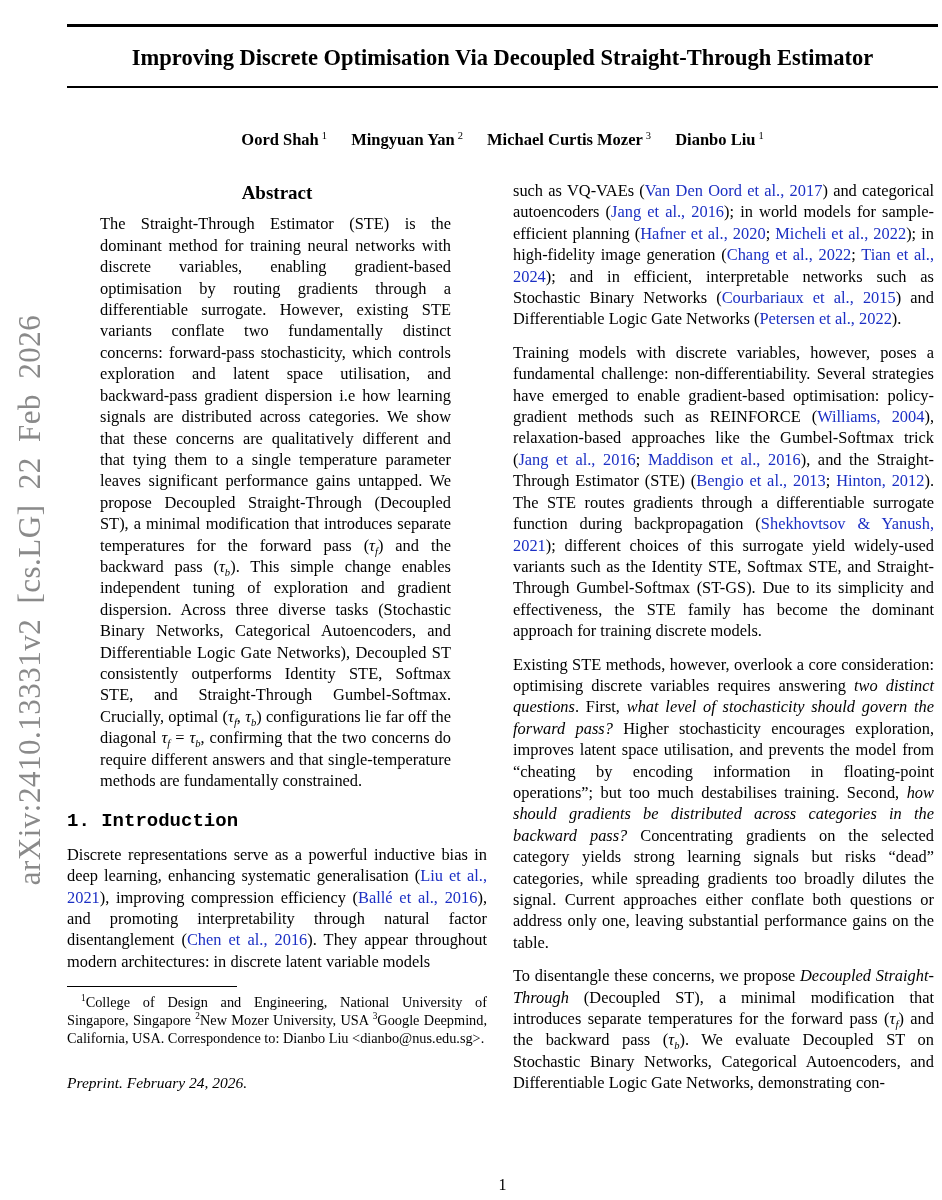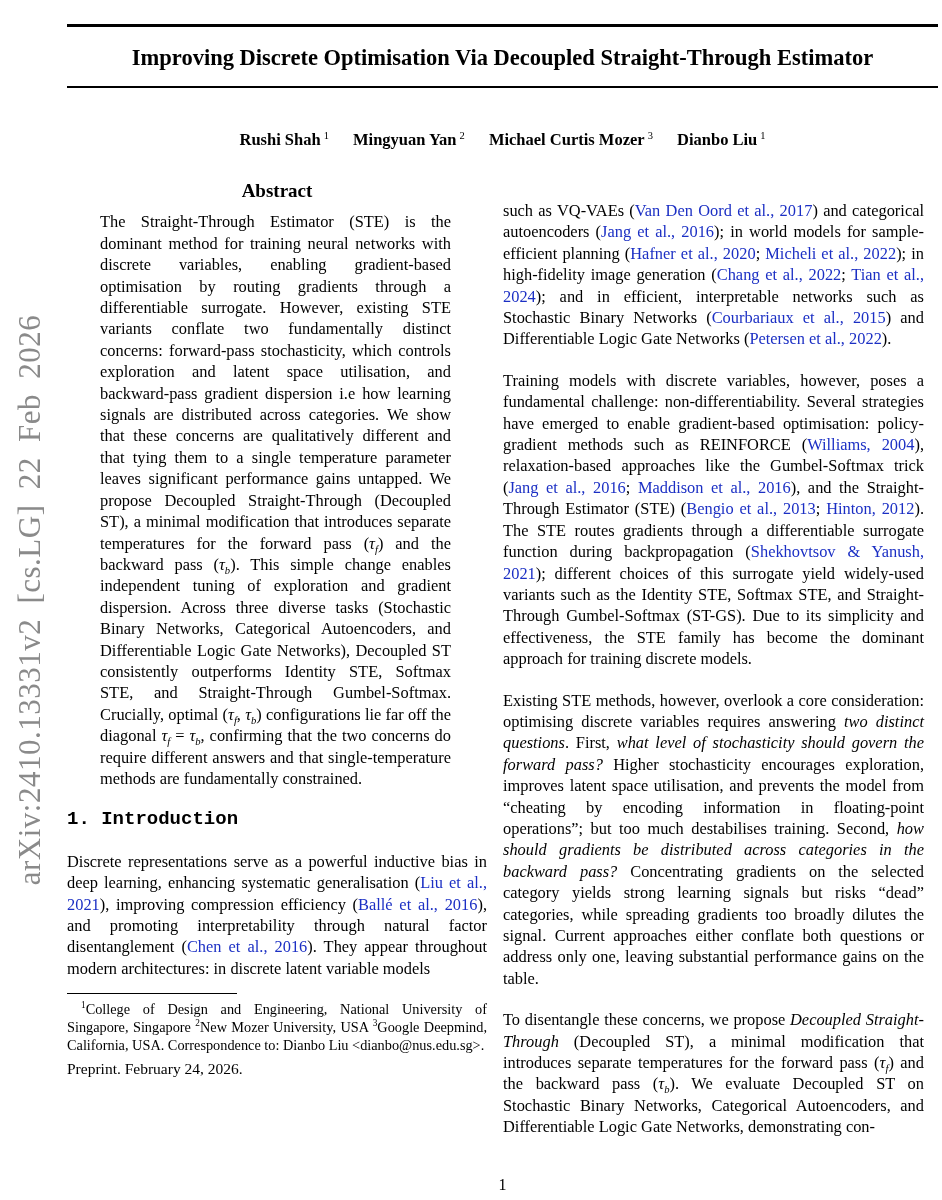--- a/index.html
+++ b/index.html
@@ -20,32 +20,32 @@
   }
   .authors {
     text-align: center; margin-top: 42px;
     font-size: 16.5px; font-weight: bold;
   }
   .author { margin: 0 10px; white-space: nowrap; }
   .author .affil {
     font-weight: normal; font-size: 10.5px;
     vertical-align: super; margin-left: 3px; line-height: 0;
   }
-  .columns { display: flex; gap: 16px; margin-top: 30px; align-items: flex-start; }
+  .columns { display: flex; gap: 26px; margin-top: 30px; align-items: flex-end; }
   .col { font-size: 16.4px; line-height: 21.4px; text-align: justify; }
   .col.left { width: 420px; }
   .col.right { width: 421px; }
   .abstract-heading { font-size: 19px; font-weight: bold; text-align: center; margin-bottom: 10px; }
   .abstract-body { padding: 0 36px 0 33px; }
   .section-heading { font-size: 19px; font-weight: bold; text-align: left; margin: 20px 0 11px; font-family: Liberation Mono, monospace; }
-  .par { margin-bottom: 12px; margin-top: 20px; }
+  .par { margin-bottom: 12px; }
   .col.right .par:last-child { margin-bottom: 0; }
   .footnote-rule { width: 170px; height: 1px; background: #000; margin: 14px 0 6px; }
   .footnote { font-size: 14.3px; line-height: 18px; text-indent: 14px; }
-  .preprint { font-size: 15.5px; margin-top: 4px; text-align: left; }
+  .preprint { font-style: italic; font-size: 15.5px; margin-top: 25px; text-align: left; }
   .page-number { position: absolute; left: 67px; width: 871px; bottom: 6px; text-align: center; font-size: 16px; }
   .arxiv-stamp {
     position: absolute; top: 600px; left: 30px;
     transform: translate(-50%, -50%) rotate(-90deg);
     white-space: nowrap;
     font-size: 31px;
     letter-spacing: 0.5px;
     word-spacing: 7px;
     color: var(--stamp-color, #8a8a8a);
   }
@@ -58,21 +58,21 @@
 <body>
 
 <div class="arxiv-stamp">arXiv:2410.13331v2 [cs.LG] 22 Feb 2026</div>
 
 <div class="content">
   <div class="rule top"></div>
   <h1 class="paper-title">Improving Discrete Optimisation Via Decoupled Straight-Through Estimator</h1>
   <div class="rule"></div>
 
   <div class="authors">
-    <span class="author"><span>Rushi Shah</span><span class="affil">1</span></span>
+    <span class="author"><span>Oord Shah</span><span class="affil">1</span></span>
     <span class="author"><span>Mingyuan Yan</span><span class="affil">2</span></span>
     <span class="author"><span>Michael Curtis Mozer</span><span class="affil">3</span></span>
     <span class="author"><span>Dianbo Liu</span><span class="affil">1</span></span>
   </div>
 
   <div class="columns">
     <div class="col left">
       <h2 class="abstract-heading">Abstract</h2>
       <p class="abstract-body"><span>The Straight-Through Estimator (STE) is the dominant method for training neural networks with discrete variables, enabling gradient-based optimisation by routing gradients through a differentiable surrogate. However, existing STE variants conflate two fundamentally distinct concerns: forward-pass stochasticity, which controls exploration and latent space utilisation, and backward-pass gradient dispersion i.e how learning signals are distributed across categories. We show that these concerns are qualitatively different and that tying them to a single temperature parameter leaves significant performance gains untapped. We propose Decoupled Straight-Through (Decoupled ST), a minimal modification that introduces separate temperatures for the forward pass (</span><span class="i">τ</span><span class="sub">f</span><span>) and the backward pass (</span><span class="i">τ</span><span class="sub">b</span><span>). This simple change enables independent tuning of exploration and gradient dispersion. Across three diverse tasks (Stochastic Binary Networks, Categorical Autoencoders, and Differentiable Logic Gate Networks), Decoupled ST consistently outperforms Identity STE, Softmax STE, and Straight-Through Gumbel-Softmax. Crucially, optimal (</span><span class="i">τ</span><span class="sub">f</span><span>, </span><span class="i">τ</span><span class="sub">b</span><span>) configurations lie far off the diagonal </span><span class="i">τ</span><span class="sub">f</span><span> = </span><span class="i">τ</span><span class="sub">b</span><span>, confirming that the two concerns do require different answers and that single-temperature methods are fundamentally constrained.</span></p>
 

